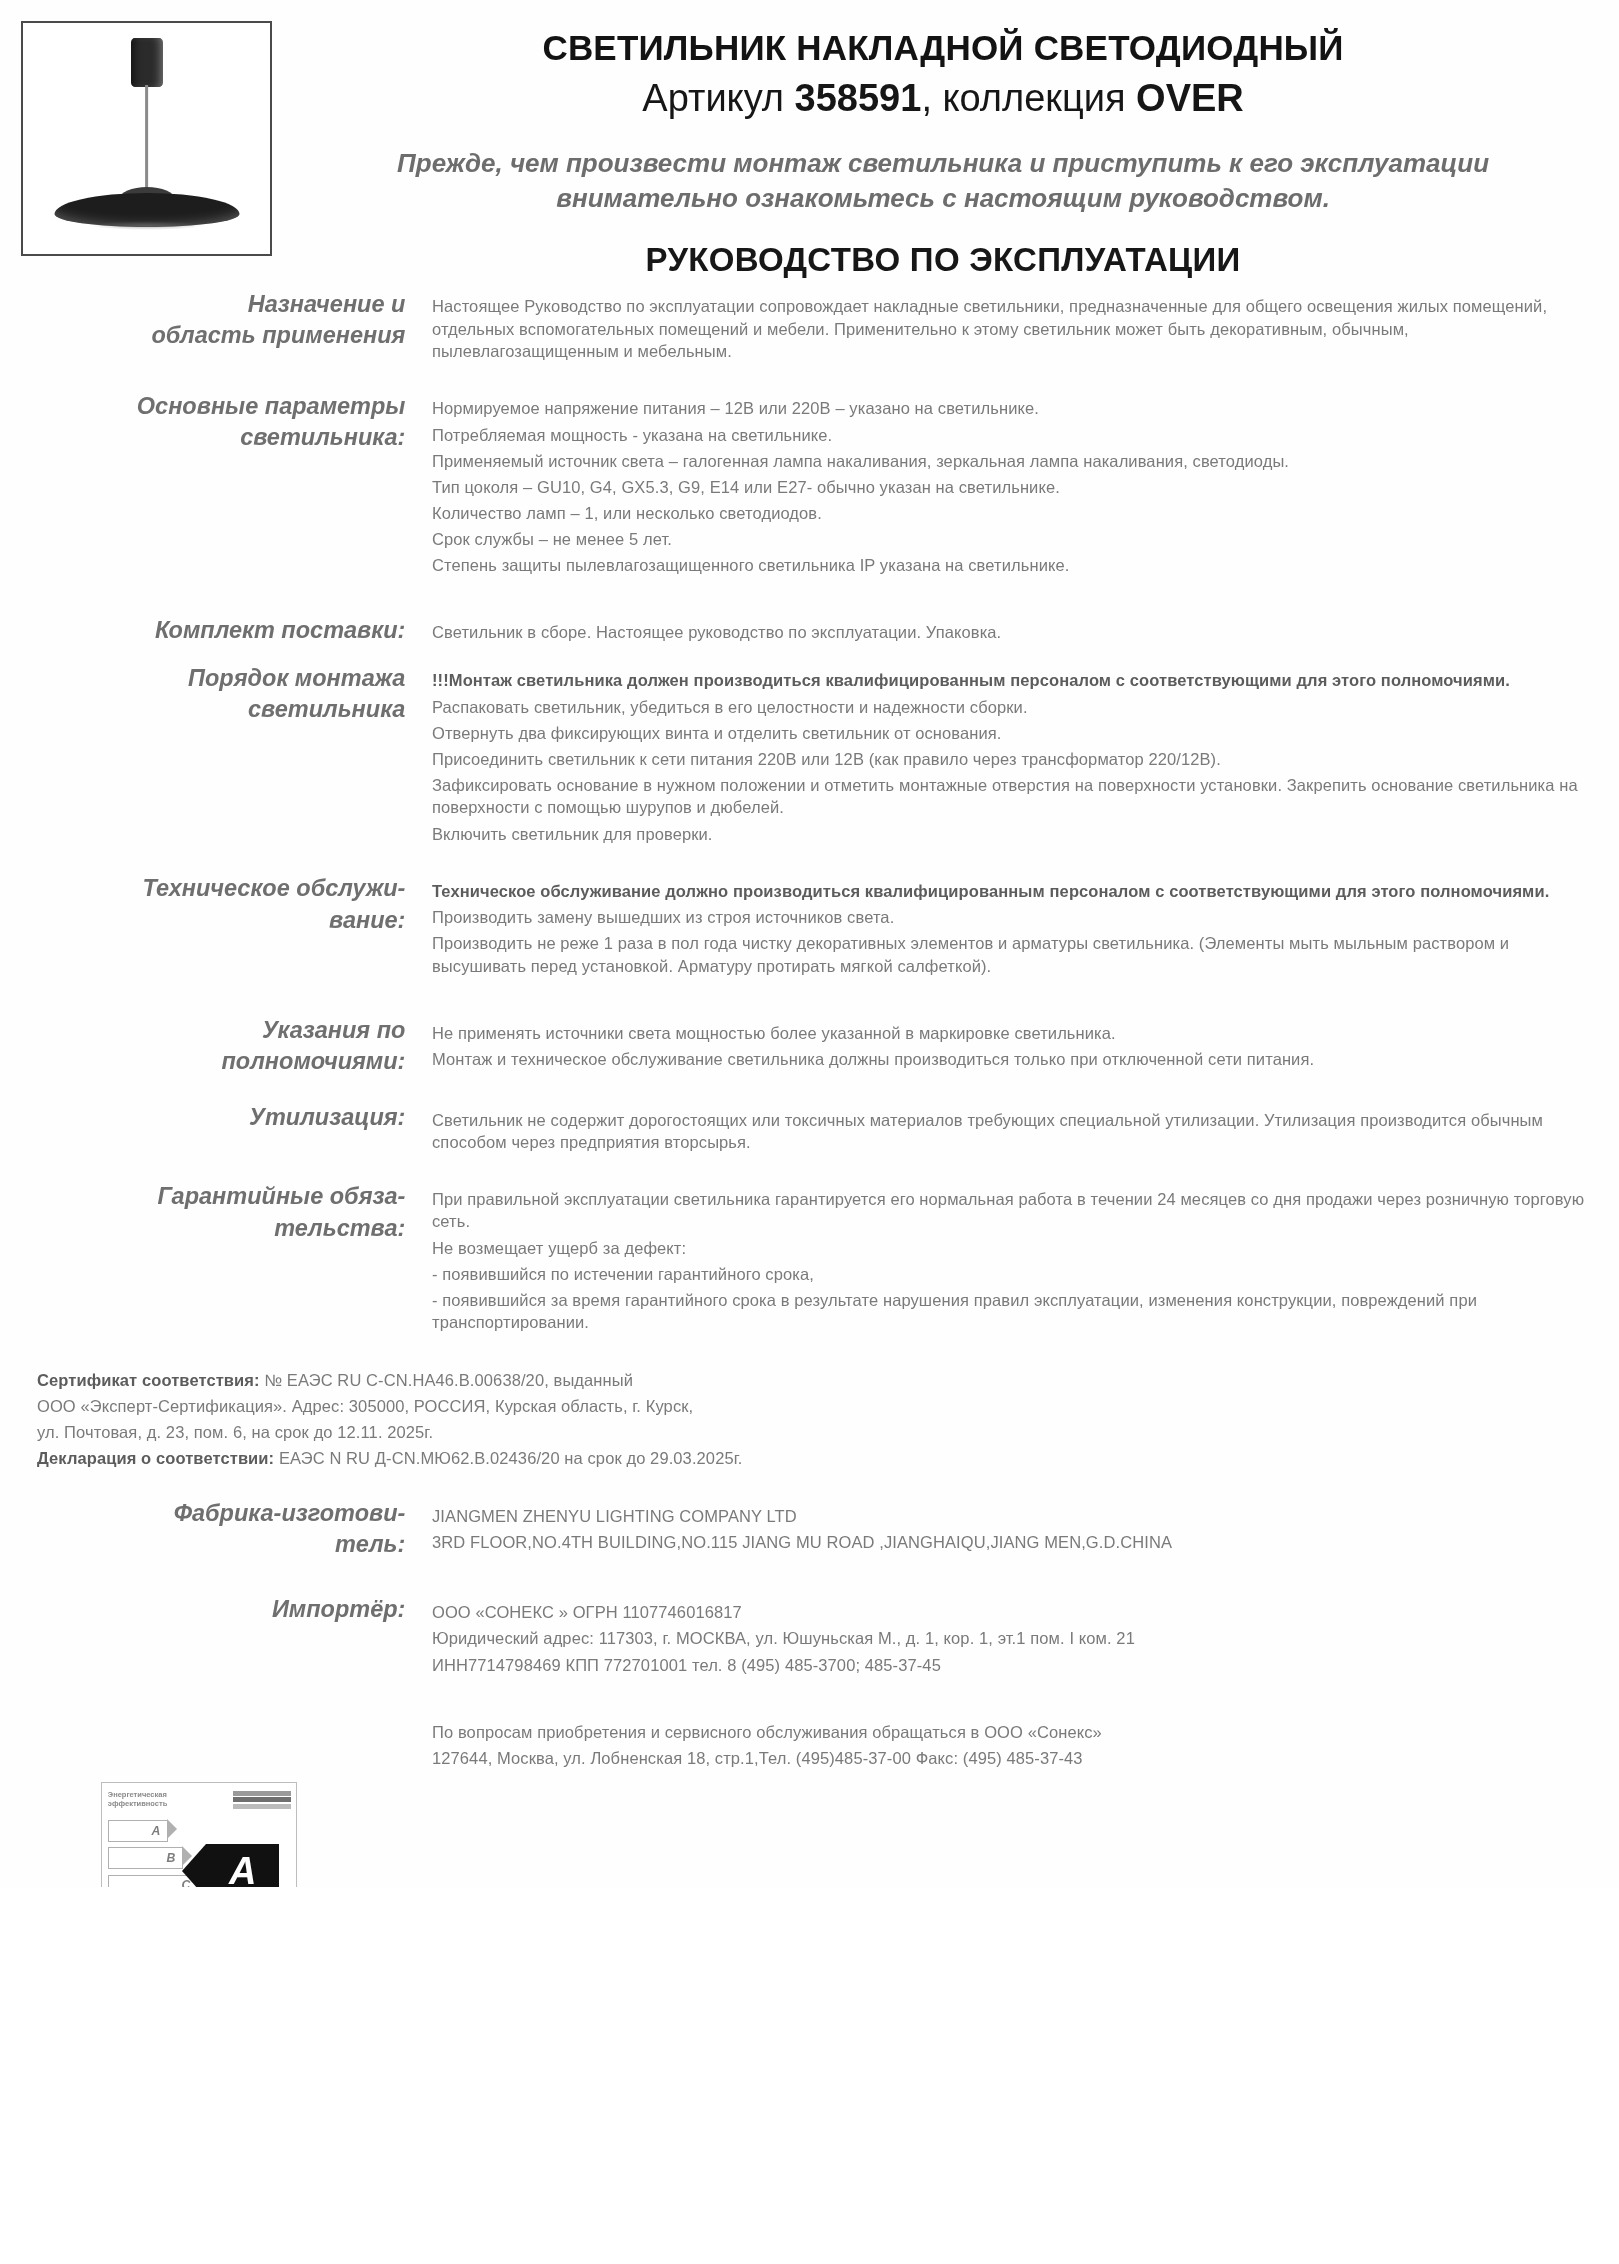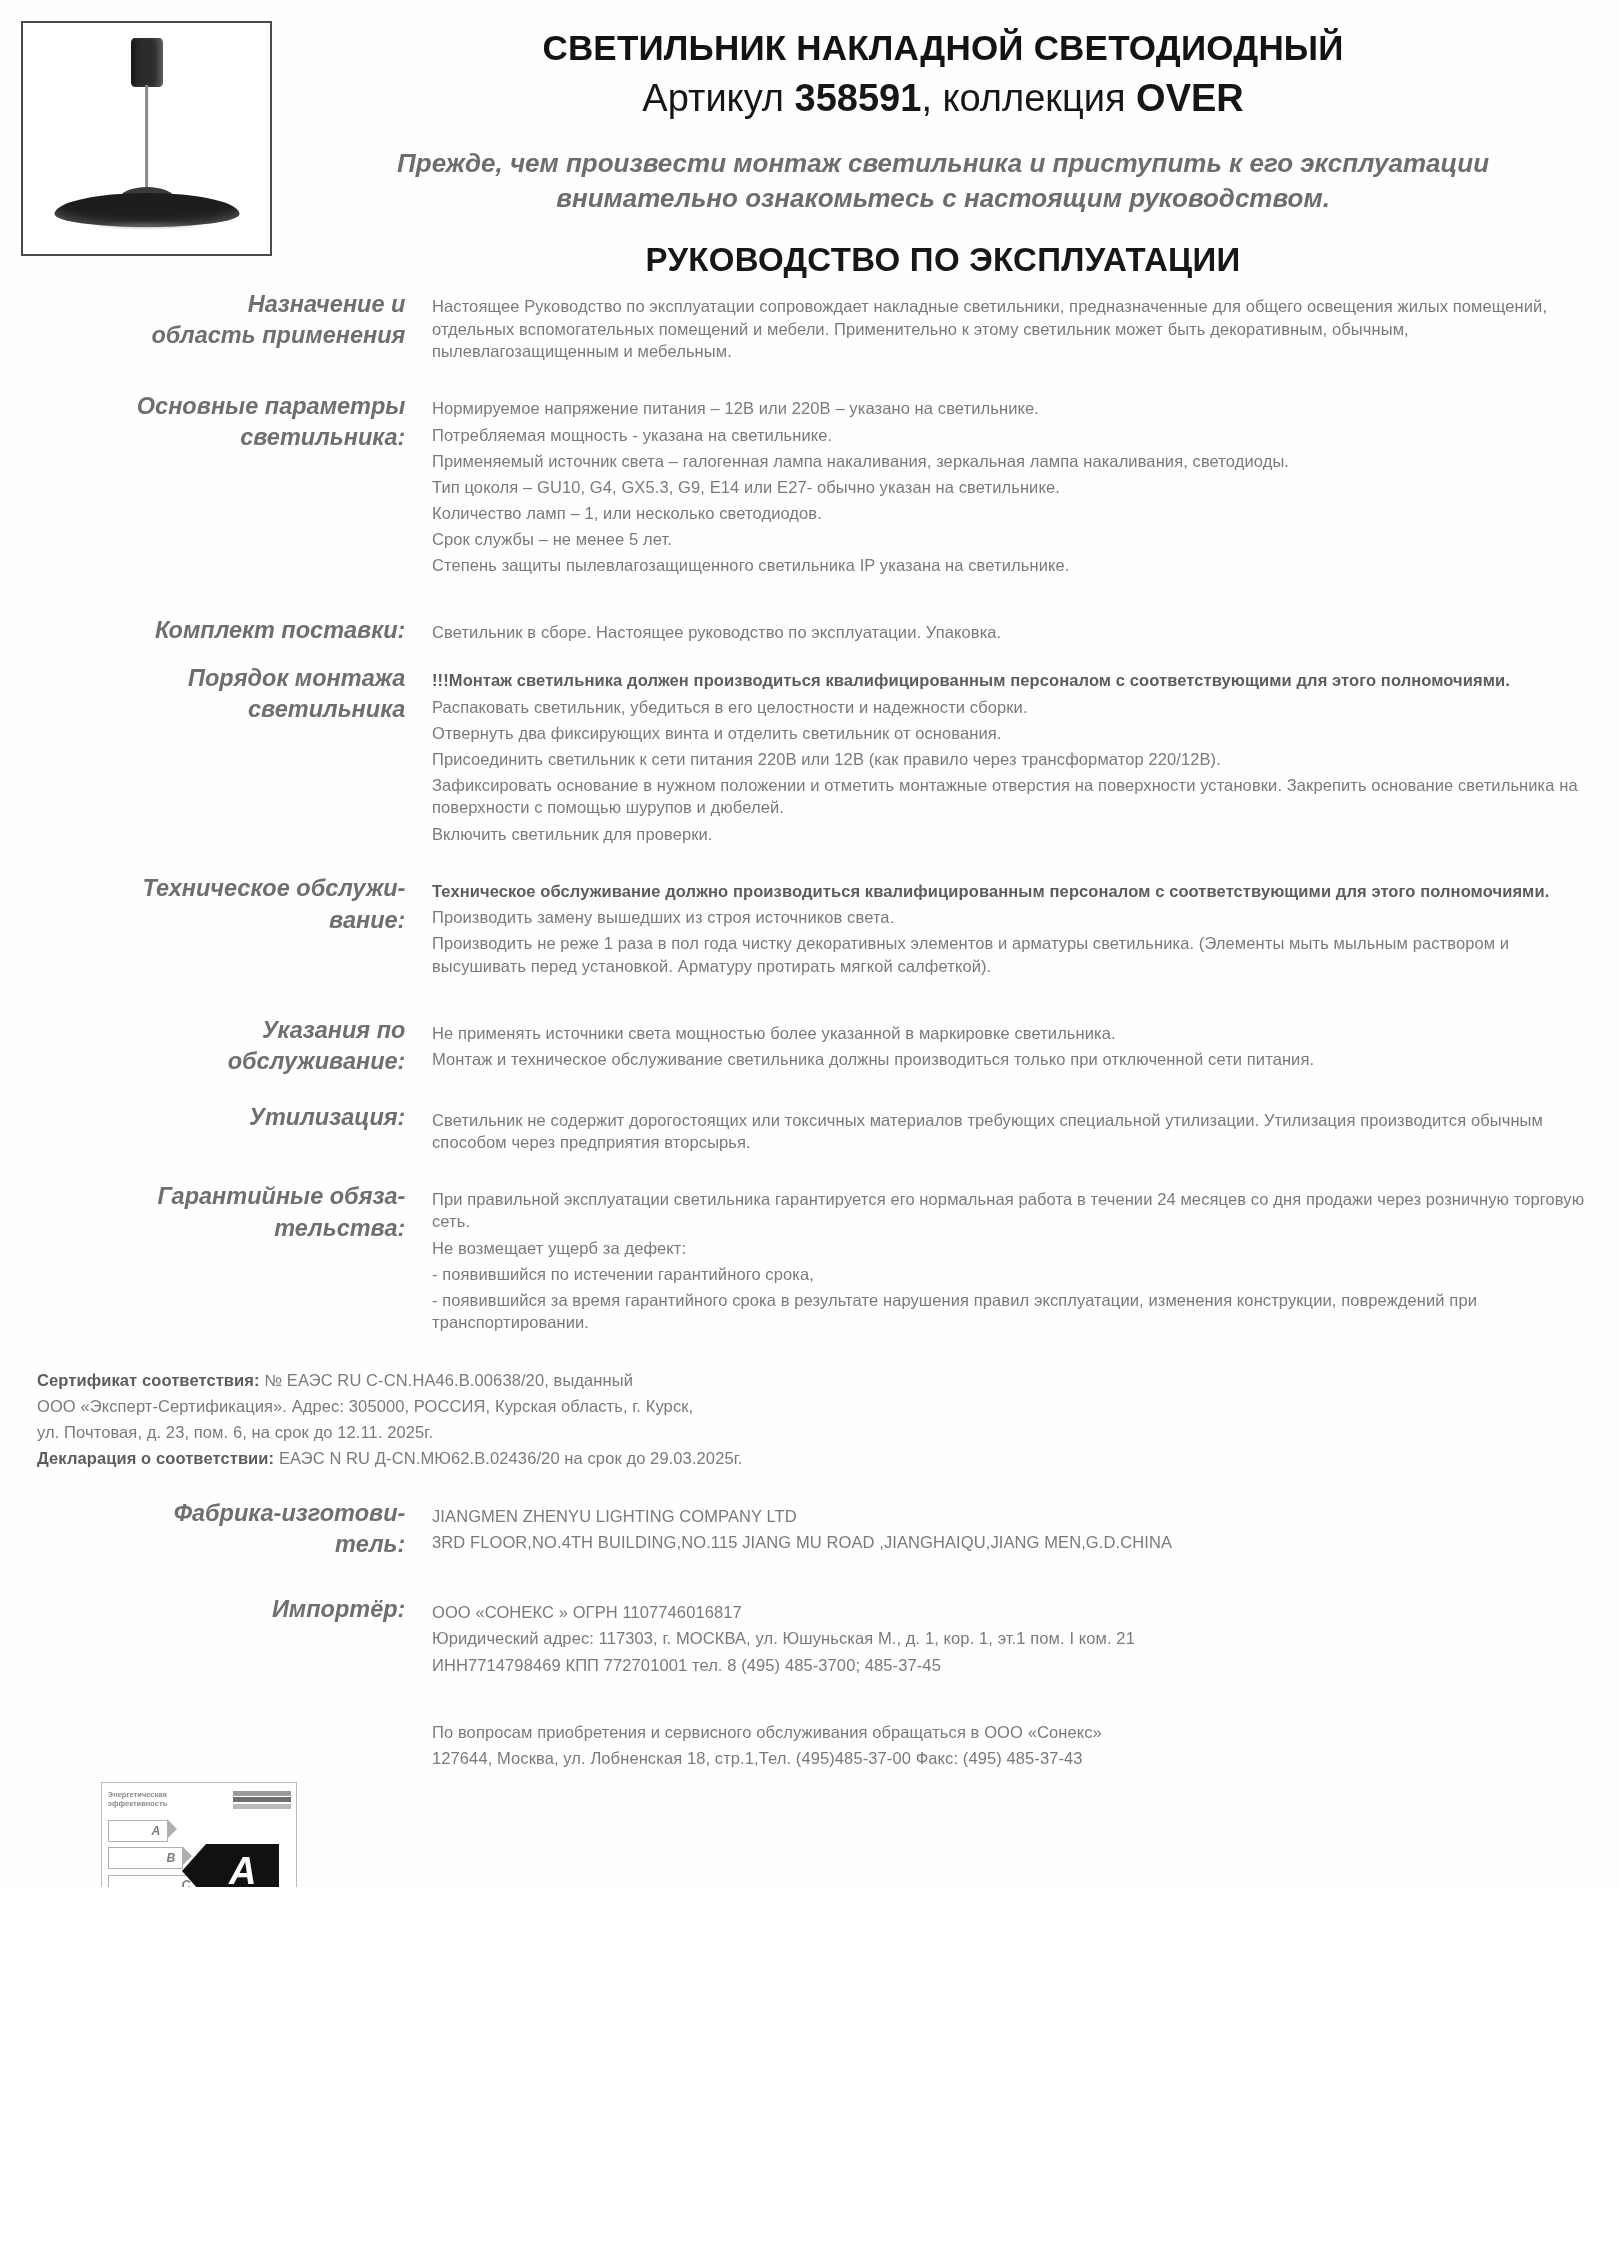--- a/index.html
+++ b/index.html
@@ -188,21 +188,21 @@
         <p class="b">Техническое обслуживание должно производиться квалифицированным персоналом с соответствующими для этого полномочиями.</p>
         <p>Производить замену вышедших из строя источников света.</p>
         <p>Производить не реже 1 раза в пол года чистку декоративных элементов и арматуры светильника. (Элементы мыть мыльным раствором и высушивать перед установкой. Арматуру протирать мягкой салфеткой).</p>
       </div>
     </div>
 
     <div class="spacer-lg"></div>
 
     <div class="row">
       <div class="lbl" style="white-space:pre-line">Указания по
-обслуживание:</div>
+полномочиями:</div>
       <div class="txt">
         <p>Не применять источники света мощностью более указанной в маркировке светильника.</p>
         <p>Монтаж и техническое обслуживание светильника должны производиться только при отключенной сети питания.</p>
       </div>
     </div>
 
     <div class="spacer-md"></div>
 
     <div class="row">
       <div class="lbl">Утилизация:</div>

